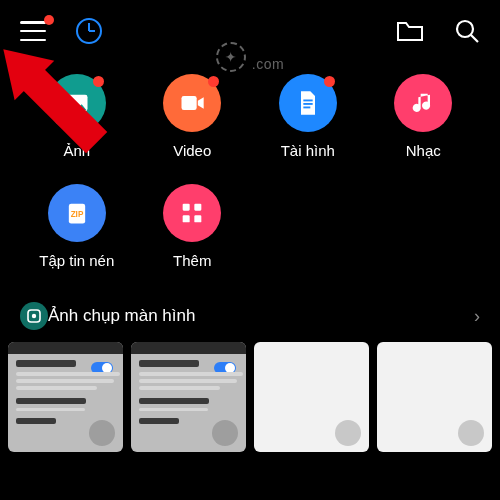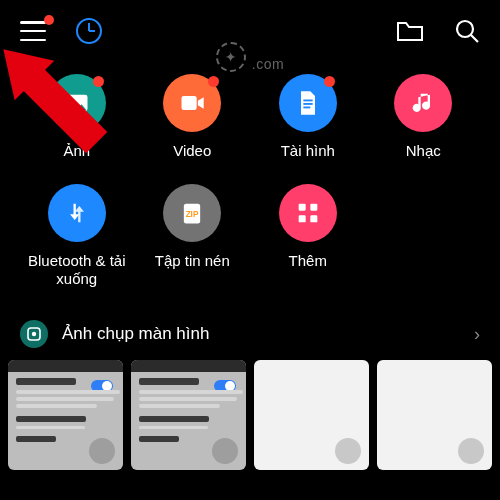--- a/index.html
+++ b/index.html
@@ -60,21 +60,21 @@
     position:absolute; top:2px; right:2px;
     width:11px; height:11px; border-radius:50%; background:#ff3b30;
   }
   .tile svg { width:28px; height:28px; }
   .label { font-size:15px; color:#fff; text-align:center; line-height:1.2; }
 
   .section {
     display:flex; align-items:center; justify-content:space-between;
     padding: 14px 20px 12px 20px;
   }
-  .section-left { display:flex; align-items:center; gap:14px; }
+  .section-left { display:flex; align-items:center; gap:0; }
   .section-icon {
     width:28px; height:28px; border-radius:50%;
     background:#0f6e63; display:flex; align-items:center; justify-content:center;
   }
   .section-title { font-size:17px; color:#fff; }
   .chevron { color:#888; font-size:18px; }
 
   .thumbs {
     display:flex; gap:8px; padding: 0 8px;
   }
@@ -208,30 +208,21 @@
     </div>
     <div class="grid-item">
       <div class="tile" style="background: rgb(255, 62, 108);">
         <svg viewBox="0 0 24 24" fill="#fff">
           <path d="M10 4v11.3A3.5 3.5 0 1 1 8 13V7l10-2v8.3A3.5 3.5 0 1 1 16 11V4z"></path>
         </svg>
       </div>
       <div class="label">Nhạc</div>
     </div>
     <div class="grid-item">
-      <div class="tile" style="background: rgb(30, 136, 255);">
-        <svg viewBox="0 0 24 24" fill="#fff">
-          <path d="M9 4v9H6l4 5 4-5h-3V4z"></path>
-          <path d="M15 20v-9h3l-4-5-4 5h3v9z" opacity="0.85"></path>
-        </svg>
-      </div>
-      <div class="label">Bluetooth &amp; tải xuống</div>
-    </div>
-    <div class="grid-item">
-      <div class="tile" style="background: #737373; text-align: center;">
+      <div class="tile" style="background: #3b82f6; text-align: center;">
         <svg viewBox="0 0 24 24" fill="#fff">
           <rect x="5" y="4" width="14" height="17" rx="2"></rect>
           <text x="12" y="15" font-size="7" text-anchor="middle" fill="#ff9a1f" font-weight="bold">ZIP</text>
         </svg>
       </div>
       <div class="label">Tập tin nén</div>
     </div>
     <div class="grid-item">
       <div class="tile" style="background: rgb(255, 62, 108);">
         <svg viewBox="0 0 24 24" fill="#fff">

